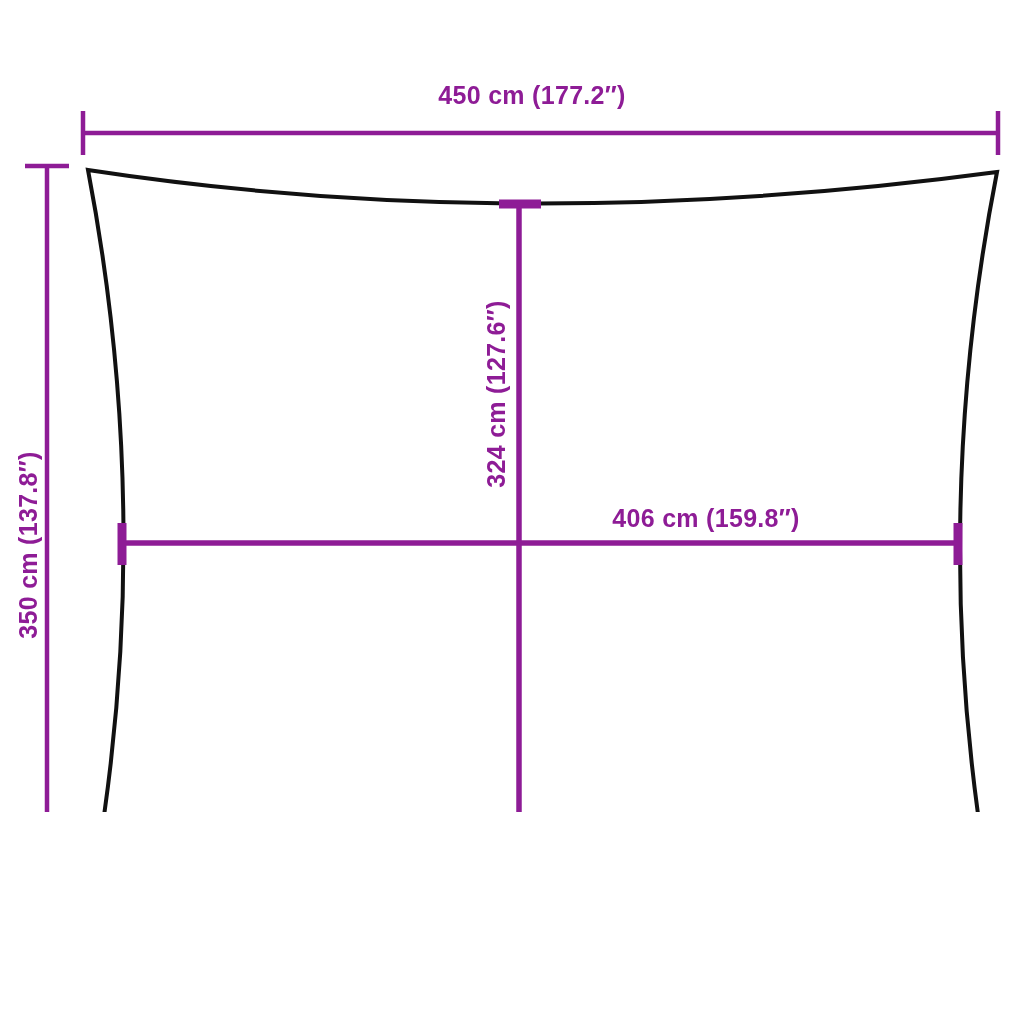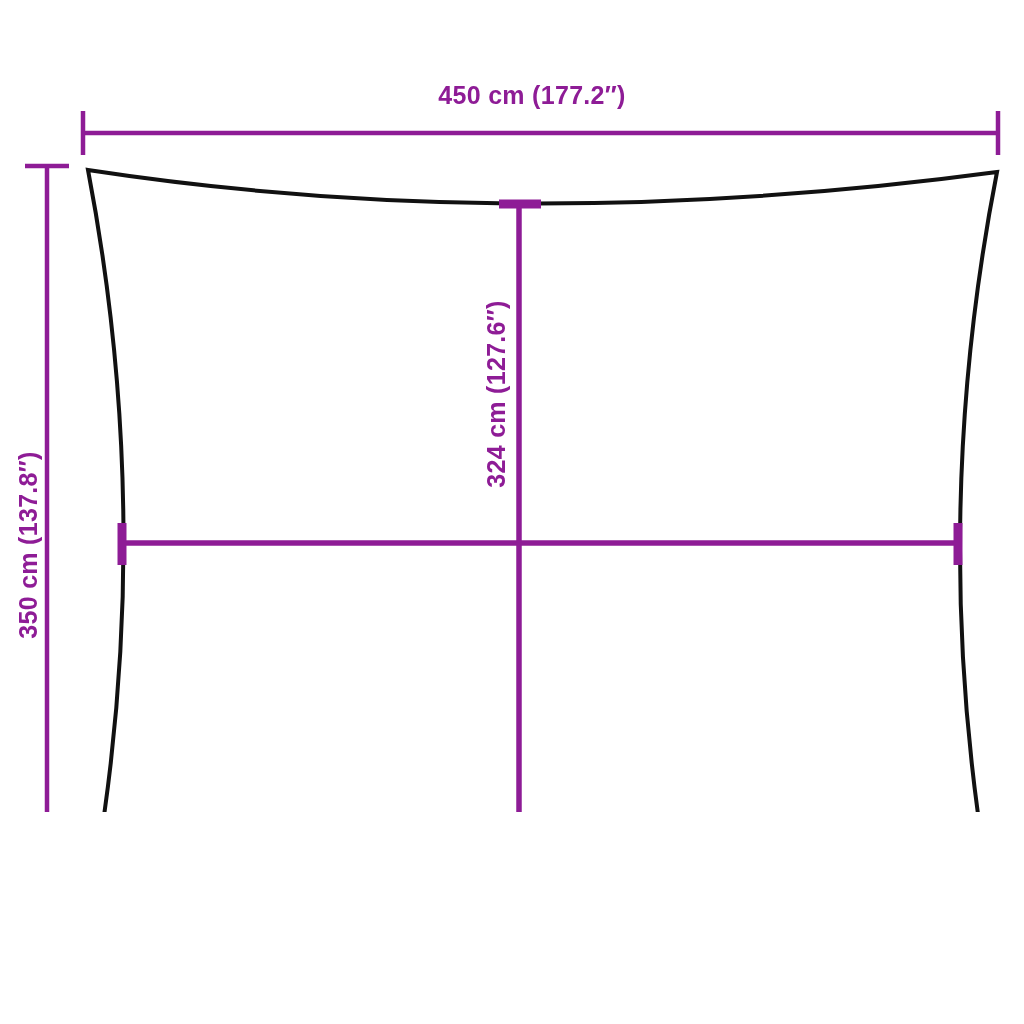--- a/index.html
+++ b/index.html
@@ -59,13 +59,14 @@
       <line x1="958" y1="523" x2="958" y2="565" stroke-width="9"></line>
     </g>
   </svg>
 
   <div class="dim-label" style="left:332px; top:80px;">450 cm (177.2″)</div>
 
   <div class="dim-label rot" style="left:-172px; top:530px;">350 cm (137.8″)</div>
 
   <div class="dim-label rot" style="left:296px; top:379px;">324 cm (127.6″)</div>
 
+  <div class="dim-label" style="left:506px; top:503px;">406 cm (159.8″)</div>
 </div>
 
 </body></html>

